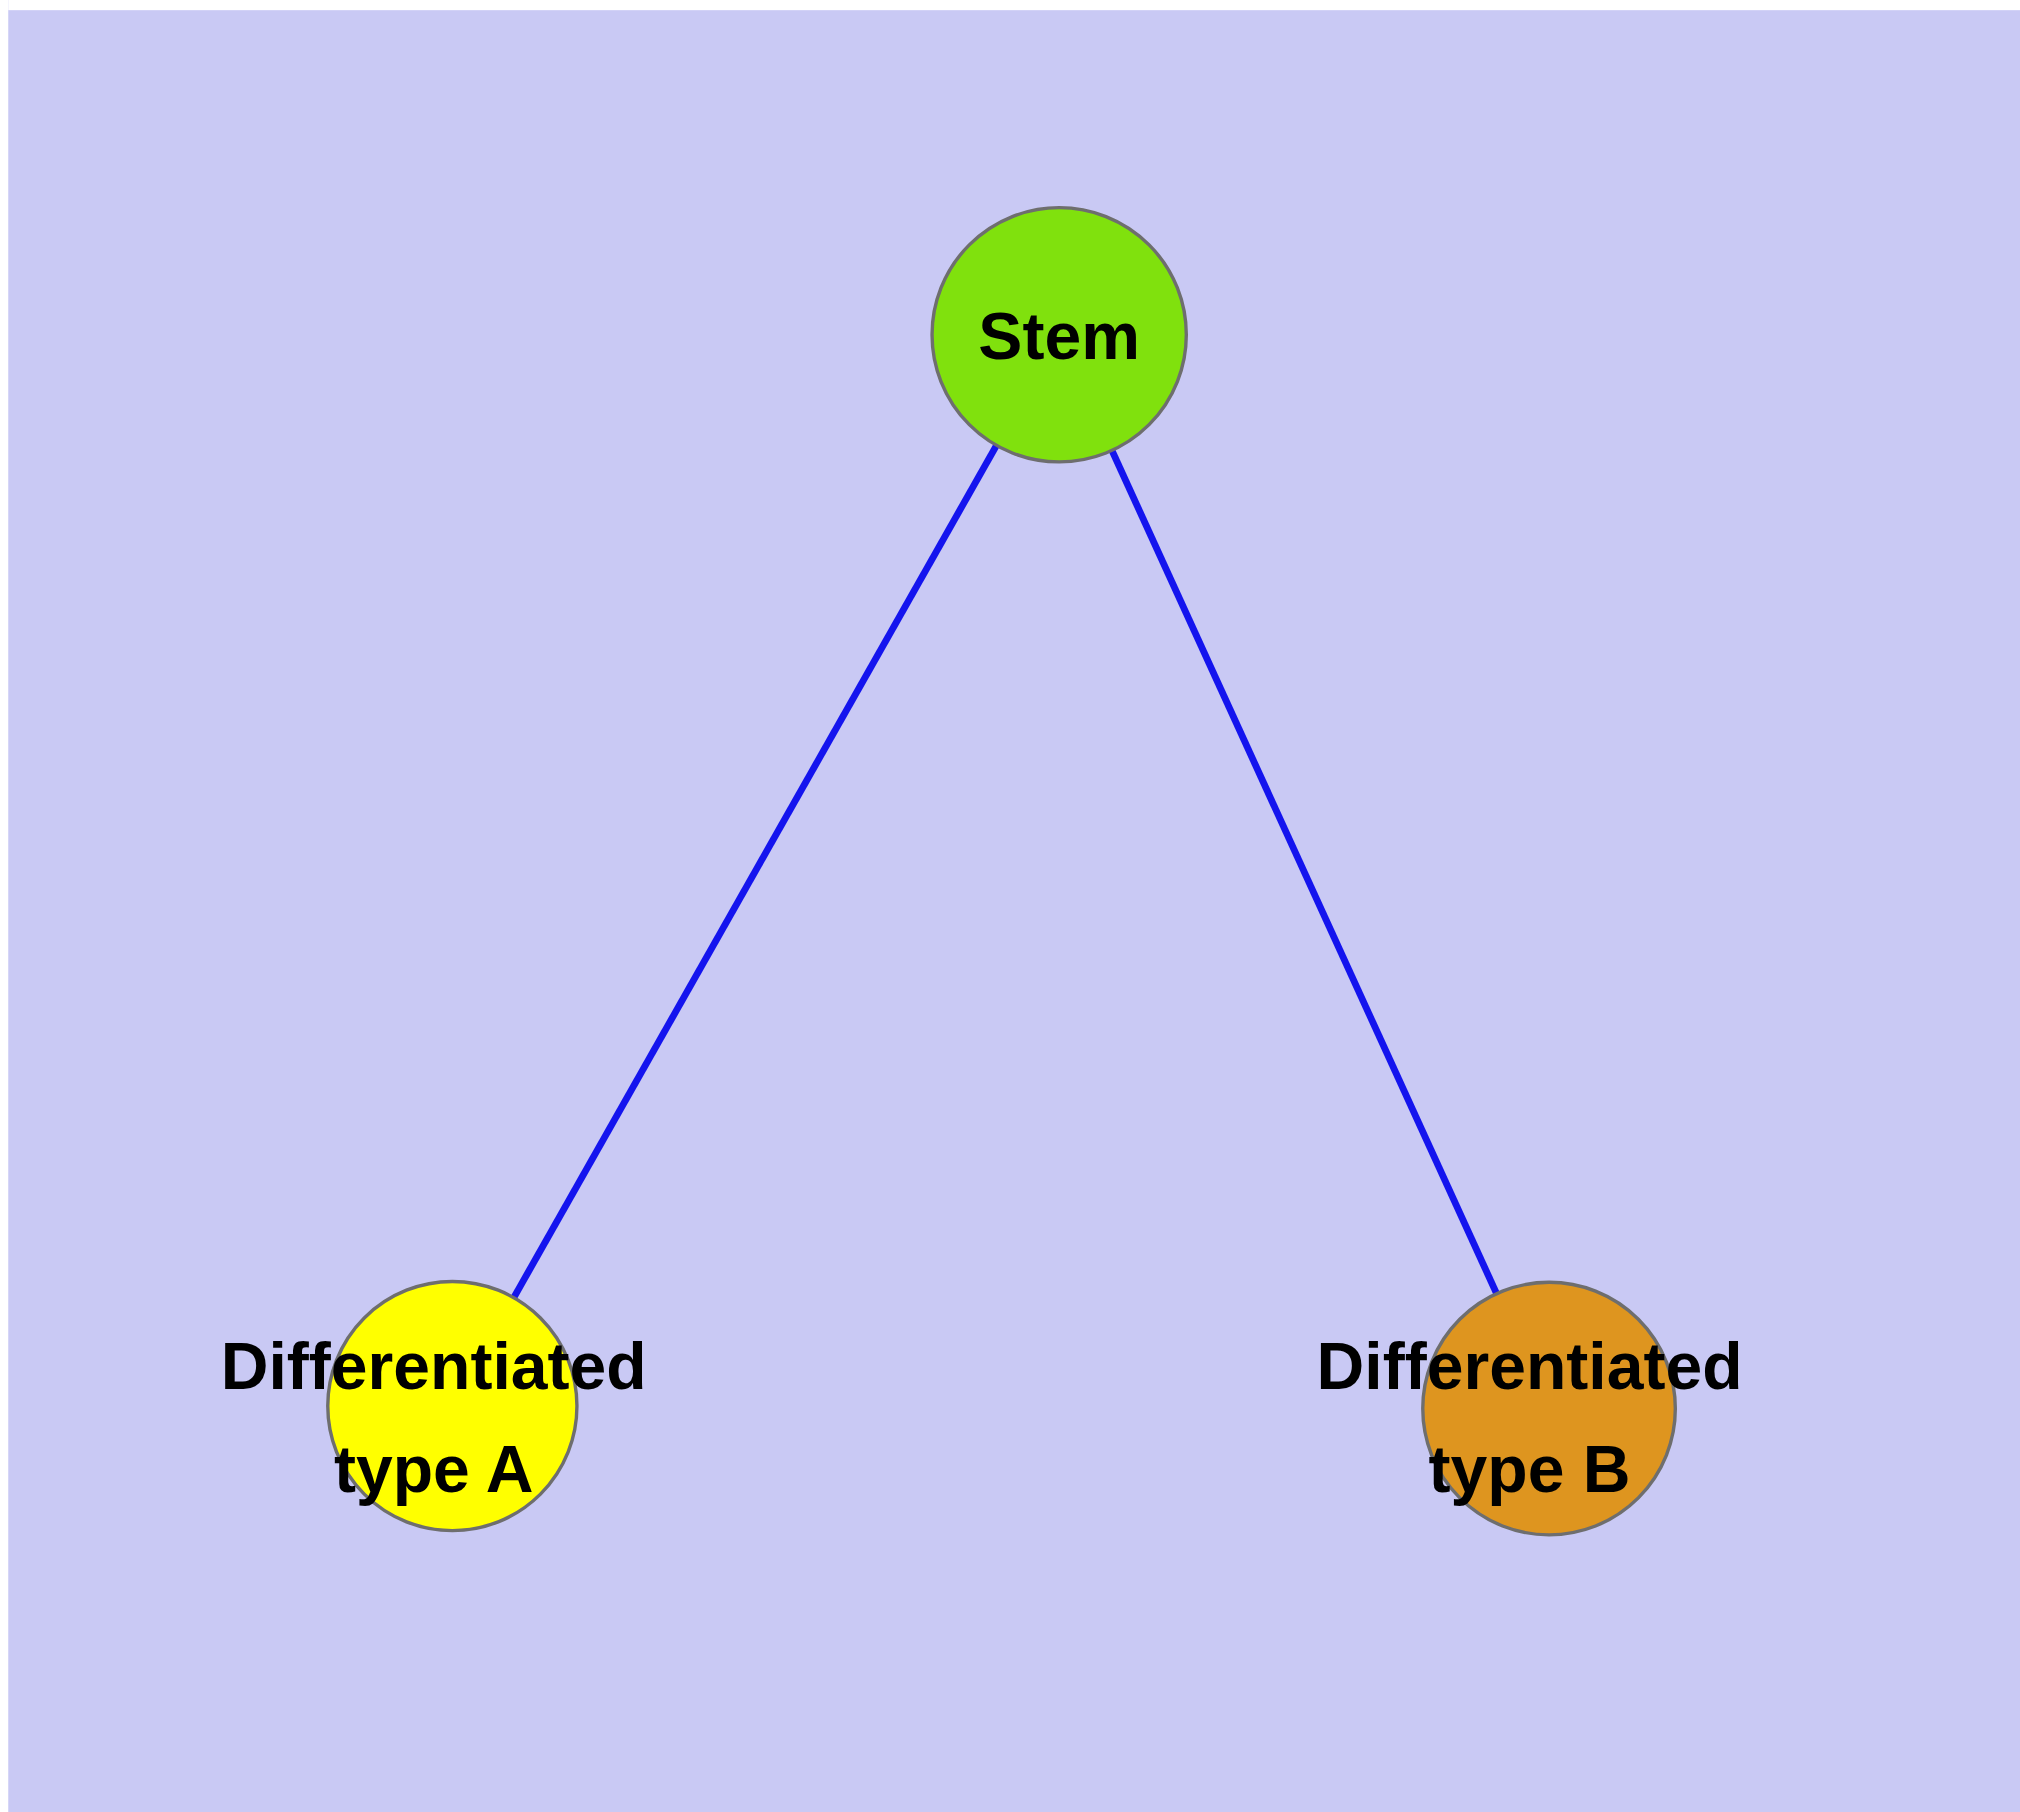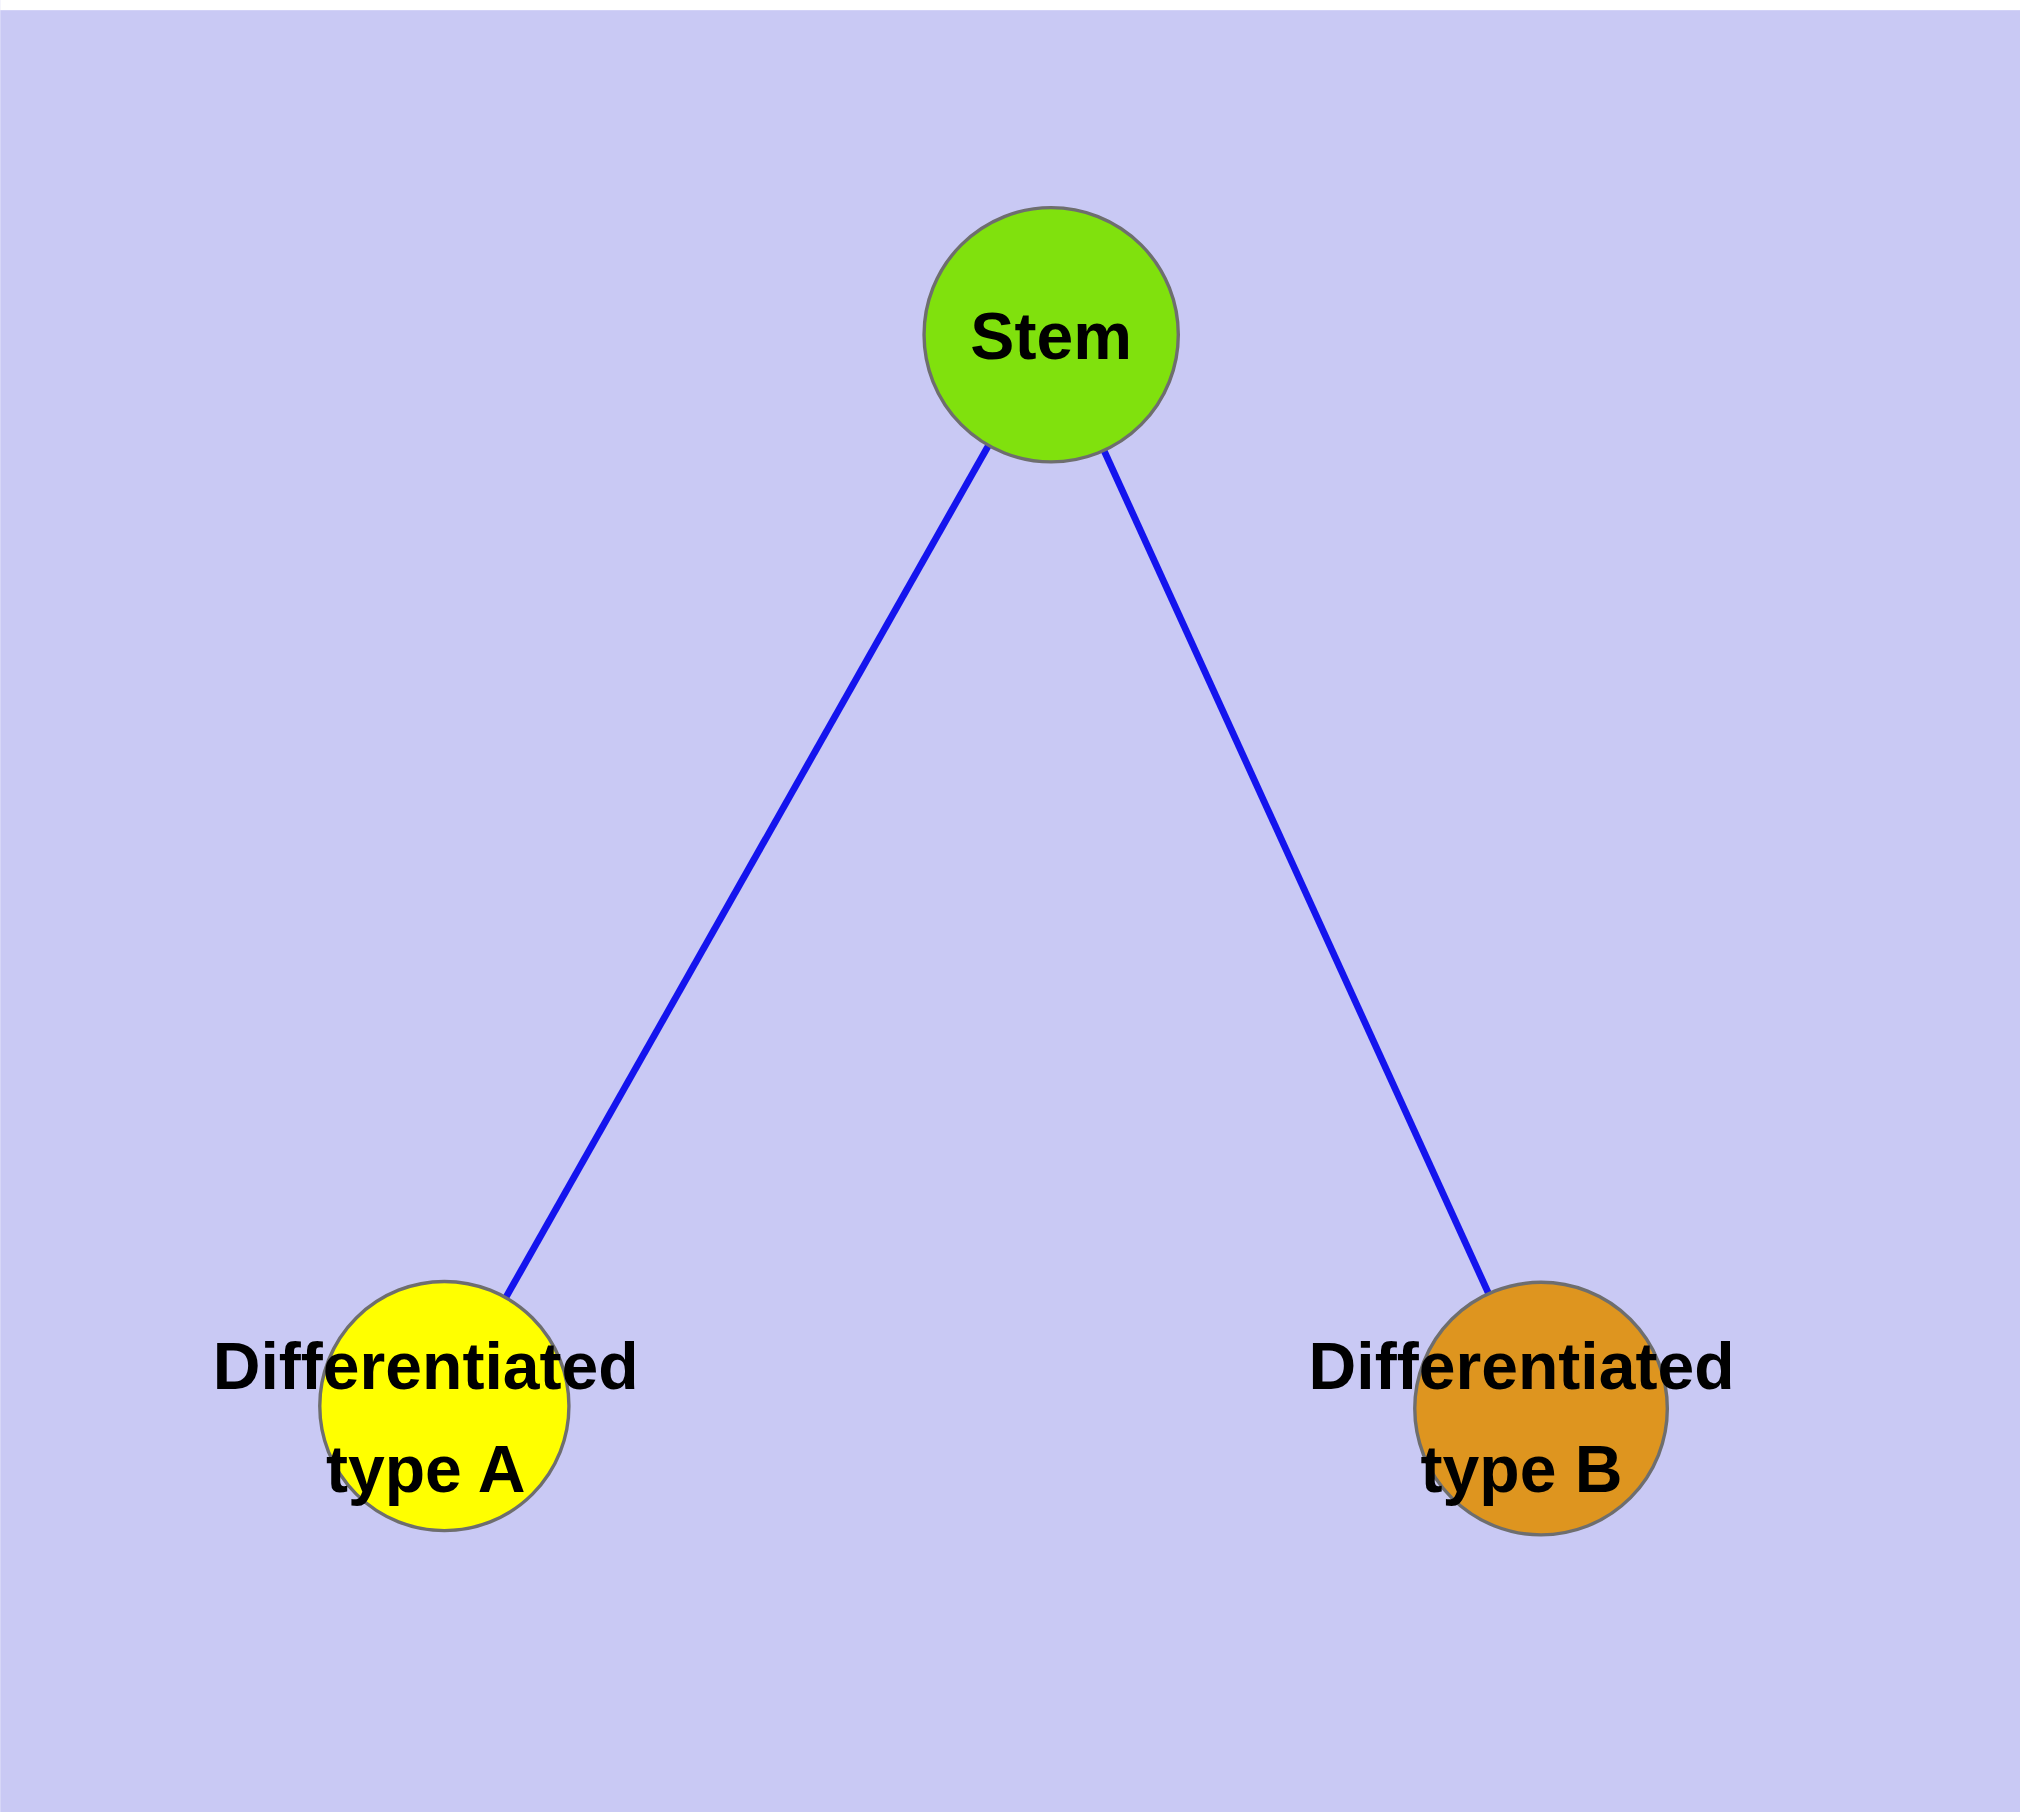--- a/index.html
+++ b/index.html
@@ -6,21 +6,21 @@
     margin: 0;
     padding: 0;
     width: 2021px;
     height: 1812px;
     background: #ffffff;
     overflow: hidden;
   }
   .canvas-wrap {
     position: absolute;
     top: 0;
-    left: 0;
+    left: 8px;
     width: 1995px;
     height: 1812px;
   }
   svg {
     display: block;
     width: 2021px;
     height: 1812px;
   }
   .node-circle {
     stroke-width: 4;

